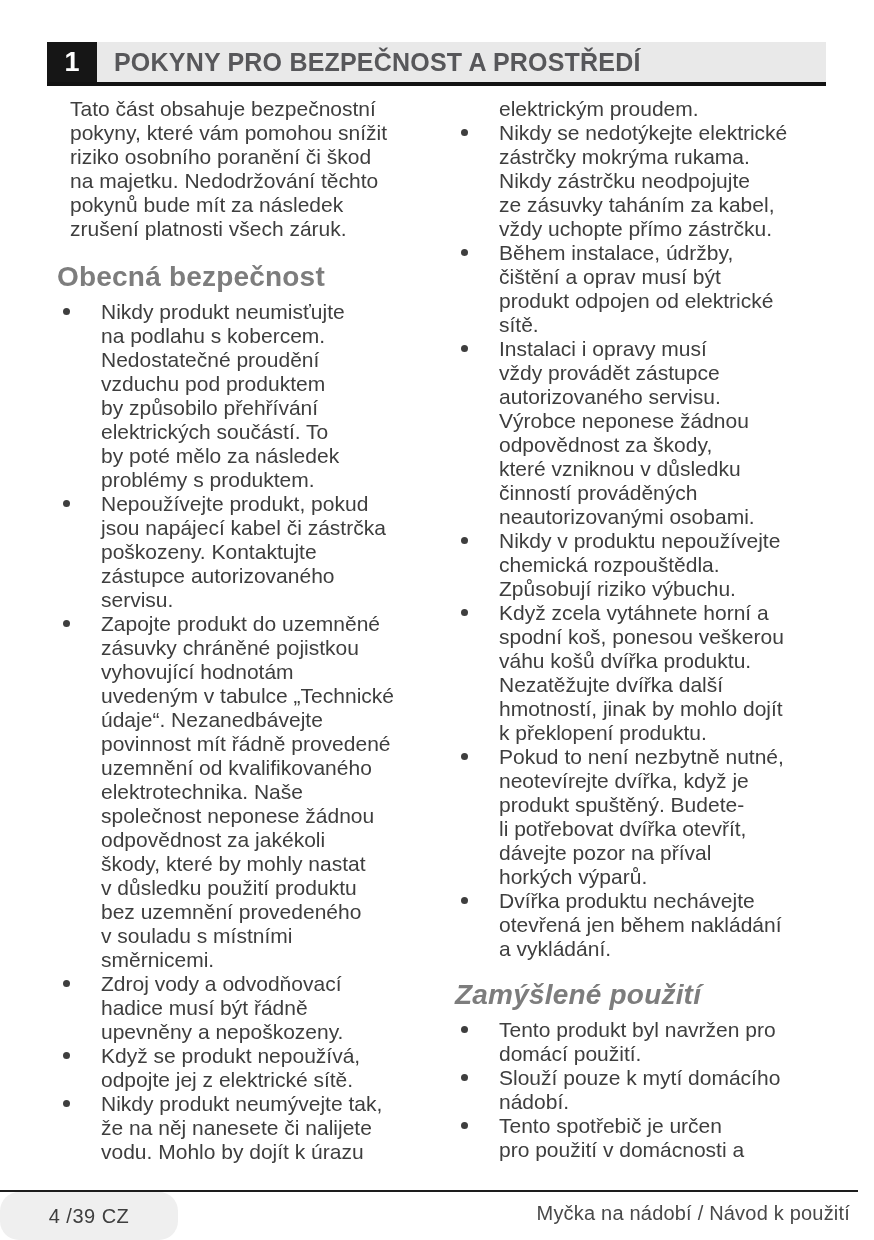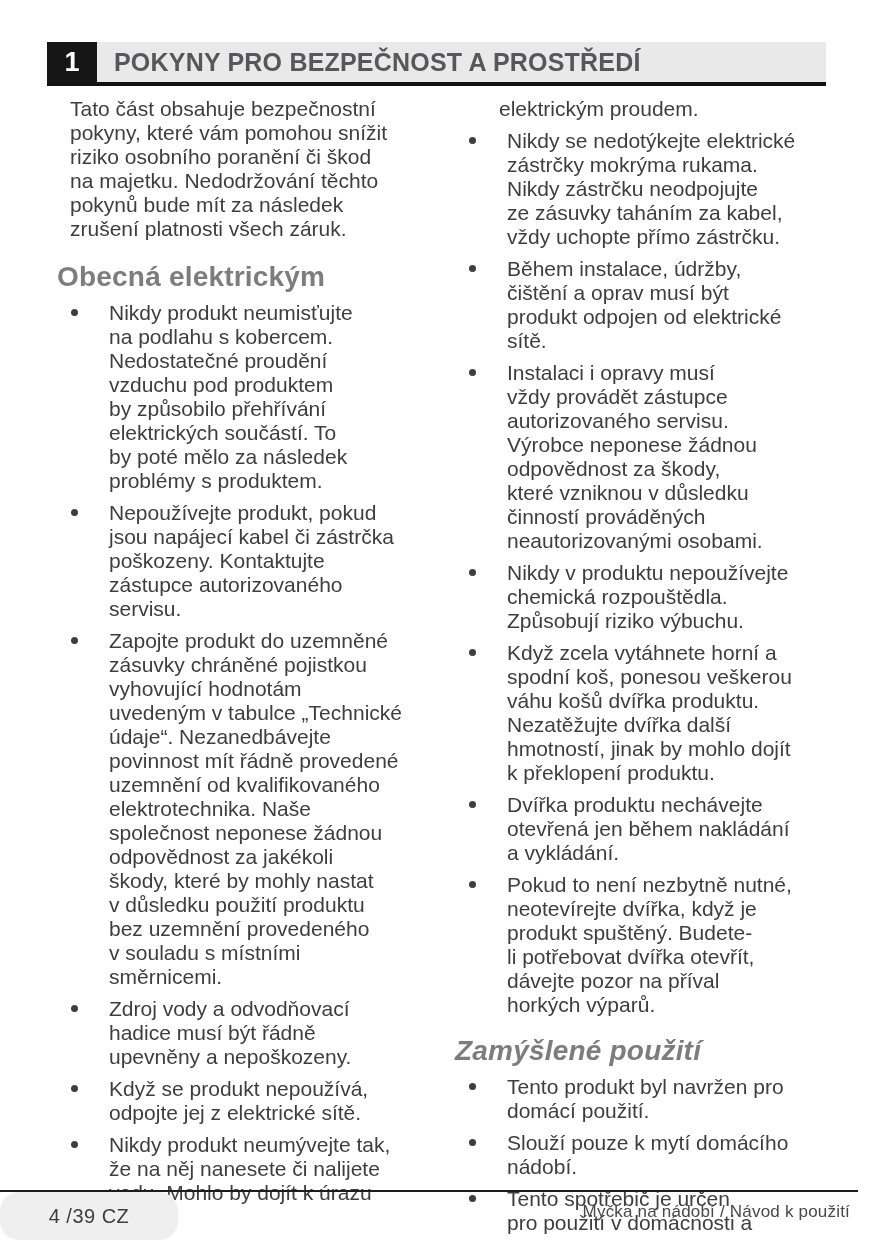--- a/index.html
+++ b/index.html
@@ -37,39 +37,39 @@
   .intro{white-space:pre-line;margin:0 0 20px 13px;}
 
   .subheading{
     font-size:28px;font-weight:700;color:#7d7d7d;
     margin:0 0 7px 0;line-height:32px;letter-spacing:0.2px;
   }
   .subheading.spaced{margin-top:18px;font-style:italic;}
 
   ul.bullets{list-style:none;margin:0;padding:0;}
   ul.bullets li{
-    position:relative;padding-left:44px;white-space:pre-line;margin:8px;
+    position:relative;padding-left:44px;white-space:pre-line;margin:0;
   }
   .dot{
     position:absolute;left:6px;top:8px;width:7px;height:7px;
     border-radius:50%;background:#3e3e3e;
   }
   .continuation{padding-left:44px;white-space:pre-line;}
 
   
   .footer-rule{
     position:absolute;left:0;top:1190px;width:858px;height:2px;background:#1d1d1d;
   }
   .page-number-box{
     position:absolute;left:0;top:1192px;width:178px;height:48px;
     background:#efefef;display:flex;align-items:center;justify-content:center;border-radius:19px;
   }
   .page-number{font-size:20px;color:#3e3e3e;letter-spacing:0.5px;}
   .footer-doc-title{
-    position:absolute;right:24px;top:1202px;font-size:17px;color:#494949;
+    position:absolute;right:24px;top:1202px;font-size:20px;color:#494949;
     letter-spacing:0.2px;
   }
 </style>
 </head>
 <body>
 
 <div class="page">
 
   <div class="section-header">
     <div class="section-number">1</div>
@@ -78,21 +78,21 @@
     </div>
   </div>
 
   <div class="col col-left">
     <p class="intro">Tato část obsahuje bezpečnostní
 pokyny, které vám pomohou snížit
 riziko osobního poranění či škod
 na majetku. Nedodržování těchto
 pokynů bude mít za následek
 zrušení platnosti všech záruk.</p>
-    <h2 class="subheading">Obecná elektrickým</h2>
+    <h2 class="subheading">Obecná bezpečnost</h2>
     <ul class="bullets">
       <li><span class="dot"></span><span>Nikdy produkt neumisťujte
 na podlahu s kobercem.
 Nedostatečné proudění
 vzduchu pod produktem
 by způsobilo přehřívání
 elektrických součástí. To
 by poté mělo za následek
 problémy s produktem.</span></li>
       <li><span class="dot"></span><span>Nepoužívejte produkt, pokud
@@ -148,29 +148,29 @@
 neautorizovanými osobami.</span></li>
       <li><span class="dot"></span><span>Nikdy v produktu nepoužívejte
 chemická rozpouštědla.
 Způsobují riziko výbuchu.</span></li>
       <li><span class="dot"></span><span>Když zcela vytáhnete horní a
 spodní koš, ponesou veškerou
 váhu košů dvířka produktu.
 Nezatěžujte dvířka další
 hmotností, jinak by mohlo dojít
 k překlopení produktu.</span></li>
-      <li><span class="dot"></span><span>Dvířka produktu nechávejte
-otevřená jen během nakládání
-a vykládání.</span></li>
       <li><span class="dot"></span><span>Pokud to není nezbytně nutné,
 neotevírejte dvířka, když je
 produkt spuštěný. Budete-
 li potřebovat dvířka otevřít,
 dávejte pozor na příval
 horkých výparů.</span></li>
+      <li><span class="dot"></span><span>Dvířka produktu nechávejte
+otevřená jen během nakládání
+a vykládání.</span></li>
     </ul>
     <h2 class="subheading spaced">Zamýšlené použití</h2>
     <ul class="bullets">
       <li><span class="dot"></span><span>Tento produkt byl navržen pro
 domácí použití.</span></li>
       <li><span class="dot"></span><span>Slouží pouze k mytí domácího
 nádobí.</span></li>
       <li><span class="dot"></span><span>Tento spotřebič je určen
 pro použití v domácnosti a</span></li>
     </ul>

